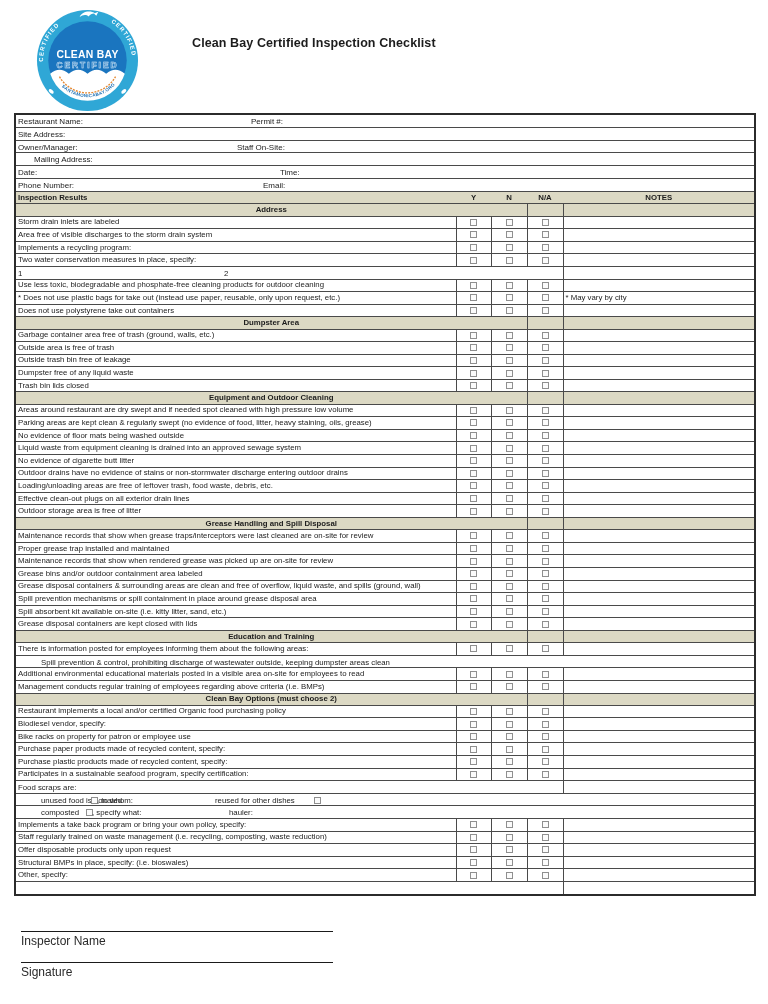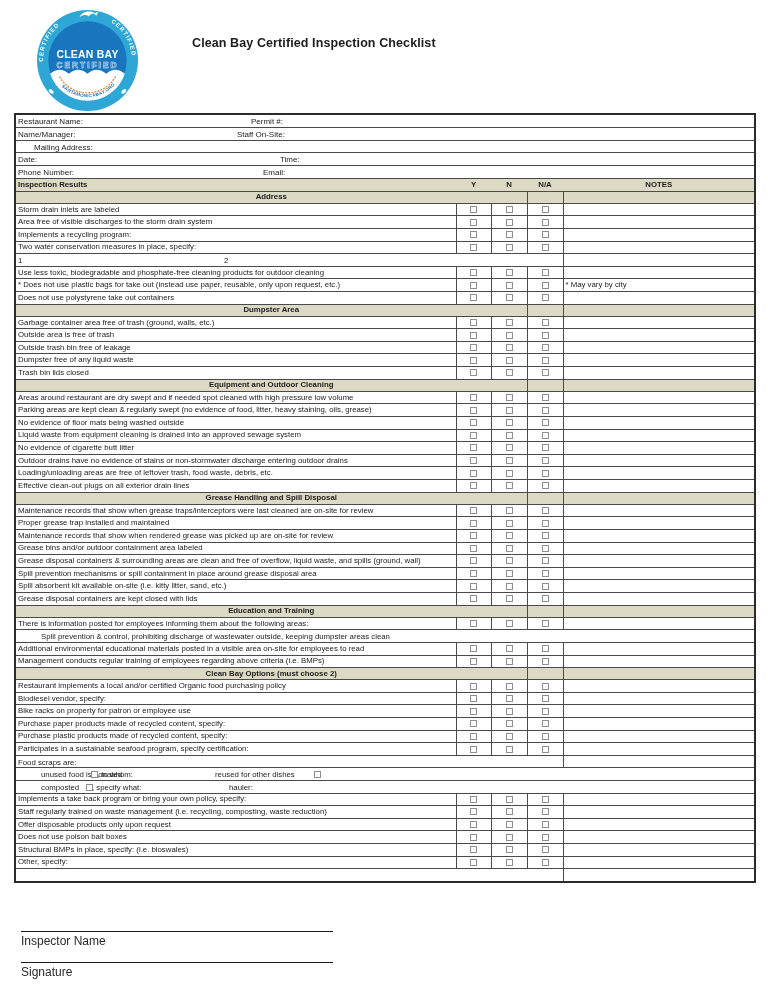--- a/index.html
+++ b/index.html
@@ -73,21 +73,26 @@
     </colgroup>
     <tbody>
         <tr class="info">
           <td class="mg" colspan="5">
             <span class="seg" style="left: 2px;">Restaurant Name:</span>
             <span class="seg" style="left: 235px;">Permit #:</span>
           </td>
         </tr>
         <tr class="info">
           <td class="mg" colspan="5">
-            <span class="seg" style="left: 2px;">Name/Manager:</span>
+            <span class="seg" style="left: 2px;">Site Address:</span>
+          </td>
+        </tr>
+        <tr class="info">
+          <td class="mg" colspan="5">
+            <span class="seg" style="left: 2px;">Owner/Manager:</span>
             <span class="seg" style="left: 221px;">Staff On-Site:</span>
           </td>
         </tr>
         <tr class="info">
           <td class="mg" colspan="5">
             <span class="seg" style="left: 18px;">Mailing Address:</span>
           </td>
         </tr>
         <tr class="info">
           <td class="mg" colspan="5">
@@ -263,20 +268,27 @@
           <td class="cbcell"><span class="checkbox"></span></td>
           <td class="notes"></td>
         </tr>
         <tr>
           <td class="it">Effective clean-out plugs on all exterior drain lines</td>
           <td class="cbcell"><span class="checkbox"></span></td>
           <td class="cbcell"><span class="checkbox"></span></td>
           <td class="cbcell"><span class="checkbox"></span></td>
           <td class="notes"></td>
         </tr>
+        <tr>
+          <td class="it">Outdoor storage area is free of litter</td>
+          <td class="cbcell"><span class="checkbox"></span></td>
+          <td class="cbcell"><span class="checkbox"></span></td>
+          <td class="cbcell"><span class="checkbox"></span></td>
+          <td class="notes"></td>
+        </tr>
         <tr class="sect">
           <td colspan="3">Grease Handling and Spill Disposal</td>
           <td></td>
           <td class="notes"></td>
         </tr>
         <tr>
           <td class="it">Maintenance records that show when grease traps/interceptors were last cleaned are on-site for review</td>
           <td class="cbcell"><span class="checkbox"></span></td>
           <td class="cbcell"><span class="checkbox"></span></td>
           <td class="cbcell"><span class="checkbox"></span></td>
@@ -441,27 +453,20 @@
         </tr>
         <tr>
           <td class="it">Staff regularly trained on waste management (i.e. recycling, composting, waste reduction)</td>
           <td class="cbcell"><span class="checkbox"></span></td>
           <td class="cbcell"><span class="checkbox"></span></td>
           <td class="cbcell"><span class="checkbox"></span></td>
           <td class="notes"></td>
         </tr>
         <tr>
           <td class="it">Offer disposable products only upon request</td>
-          <td class="cbcell"><span class="checkbox"></span></td>
-          <td class="cbcell"><span class="checkbox"></span></td>
-          <td class="cbcell"><span class="checkbox"></span></td>
-          <td class="notes"></td>
-        </tr>
-        <tr>
-          <td class="it">Does not use poison bait boxes</td>
           <td class="cbcell"><span class="checkbox"></span></td>
           <td class="cbcell"><span class="checkbox"></span></td>
           <td class="cbcell"><span class="checkbox"></span></td>
           <td class="notes"></td>
         </tr>
         <tr>
           <td class="it">Structural BMPs in place, specify: (i.e. bioswales)</td>
           <td class="cbcell"><span class="checkbox"></span></td>
           <td class="cbcell"><span class="checkbox"></span></td>
           <td class="cbcell"><span class="checkbox"></span></td>

